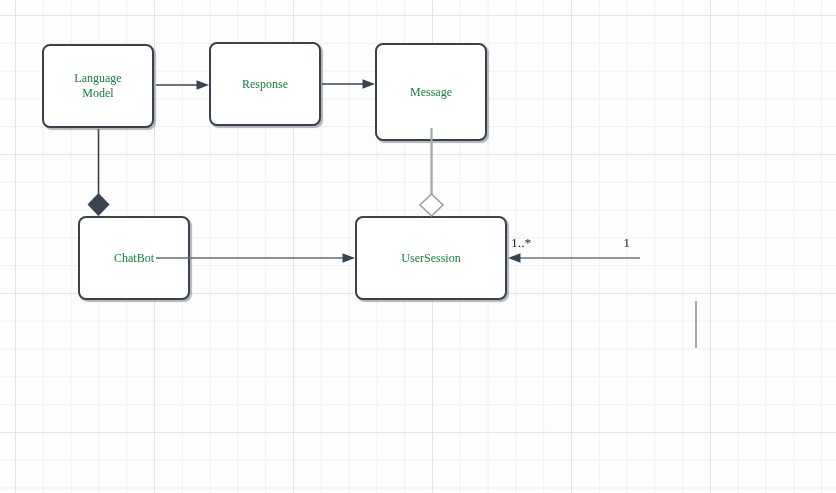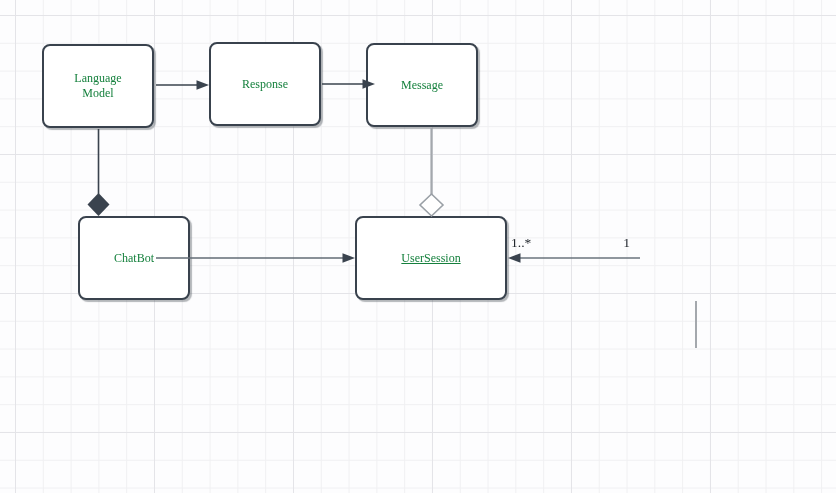--- a/index.html
+++ b/index.html
@@ -32,23 +32,23 @@
     text-align: center;
     font-size: 12px;
     color: #15803d;
     z-index: 1;
   }
   .node .lbl { line-height: 1.25; }
   .node .lbl.narrow { width: 72px; }
 
   #n-language-model { left: 42px;  top: 44px;  width: 112px; height: 84px; }
   #n-response       { left: 209px; top: 42px;  width: 112px; height: 84px; }
-  #n-message        { left: 366px; top: 43px;  width: 112px; height: 84px; }
+  #n-message        { left: 375px; top: 43px;  width: 112px; height: 98px; }
   #n-chatbot        { left: 42px;  top: 216px; width: 112px; height: 84px; margin-left: 36px; }
-  #n-user-session   { left: 355px; top: 216px; width: 152px; height: 84px; text-decoration: underline; }
+  #n-user-session   { left: 355px; top: 216px; width: 152px; height: 84px; }
   #n-user           { left: 640px; top: 216px; width: 111px; height: 84px; }
   #n-preference     { left: 646px; top: 349px; width: 111px; height: 83px; }
 
   svg.edges {
     position: absolute;
     left: 0; top: 0;
     width: 836px; height: 493px;
     z-index: 2;
     pointer-events: none;
   }

